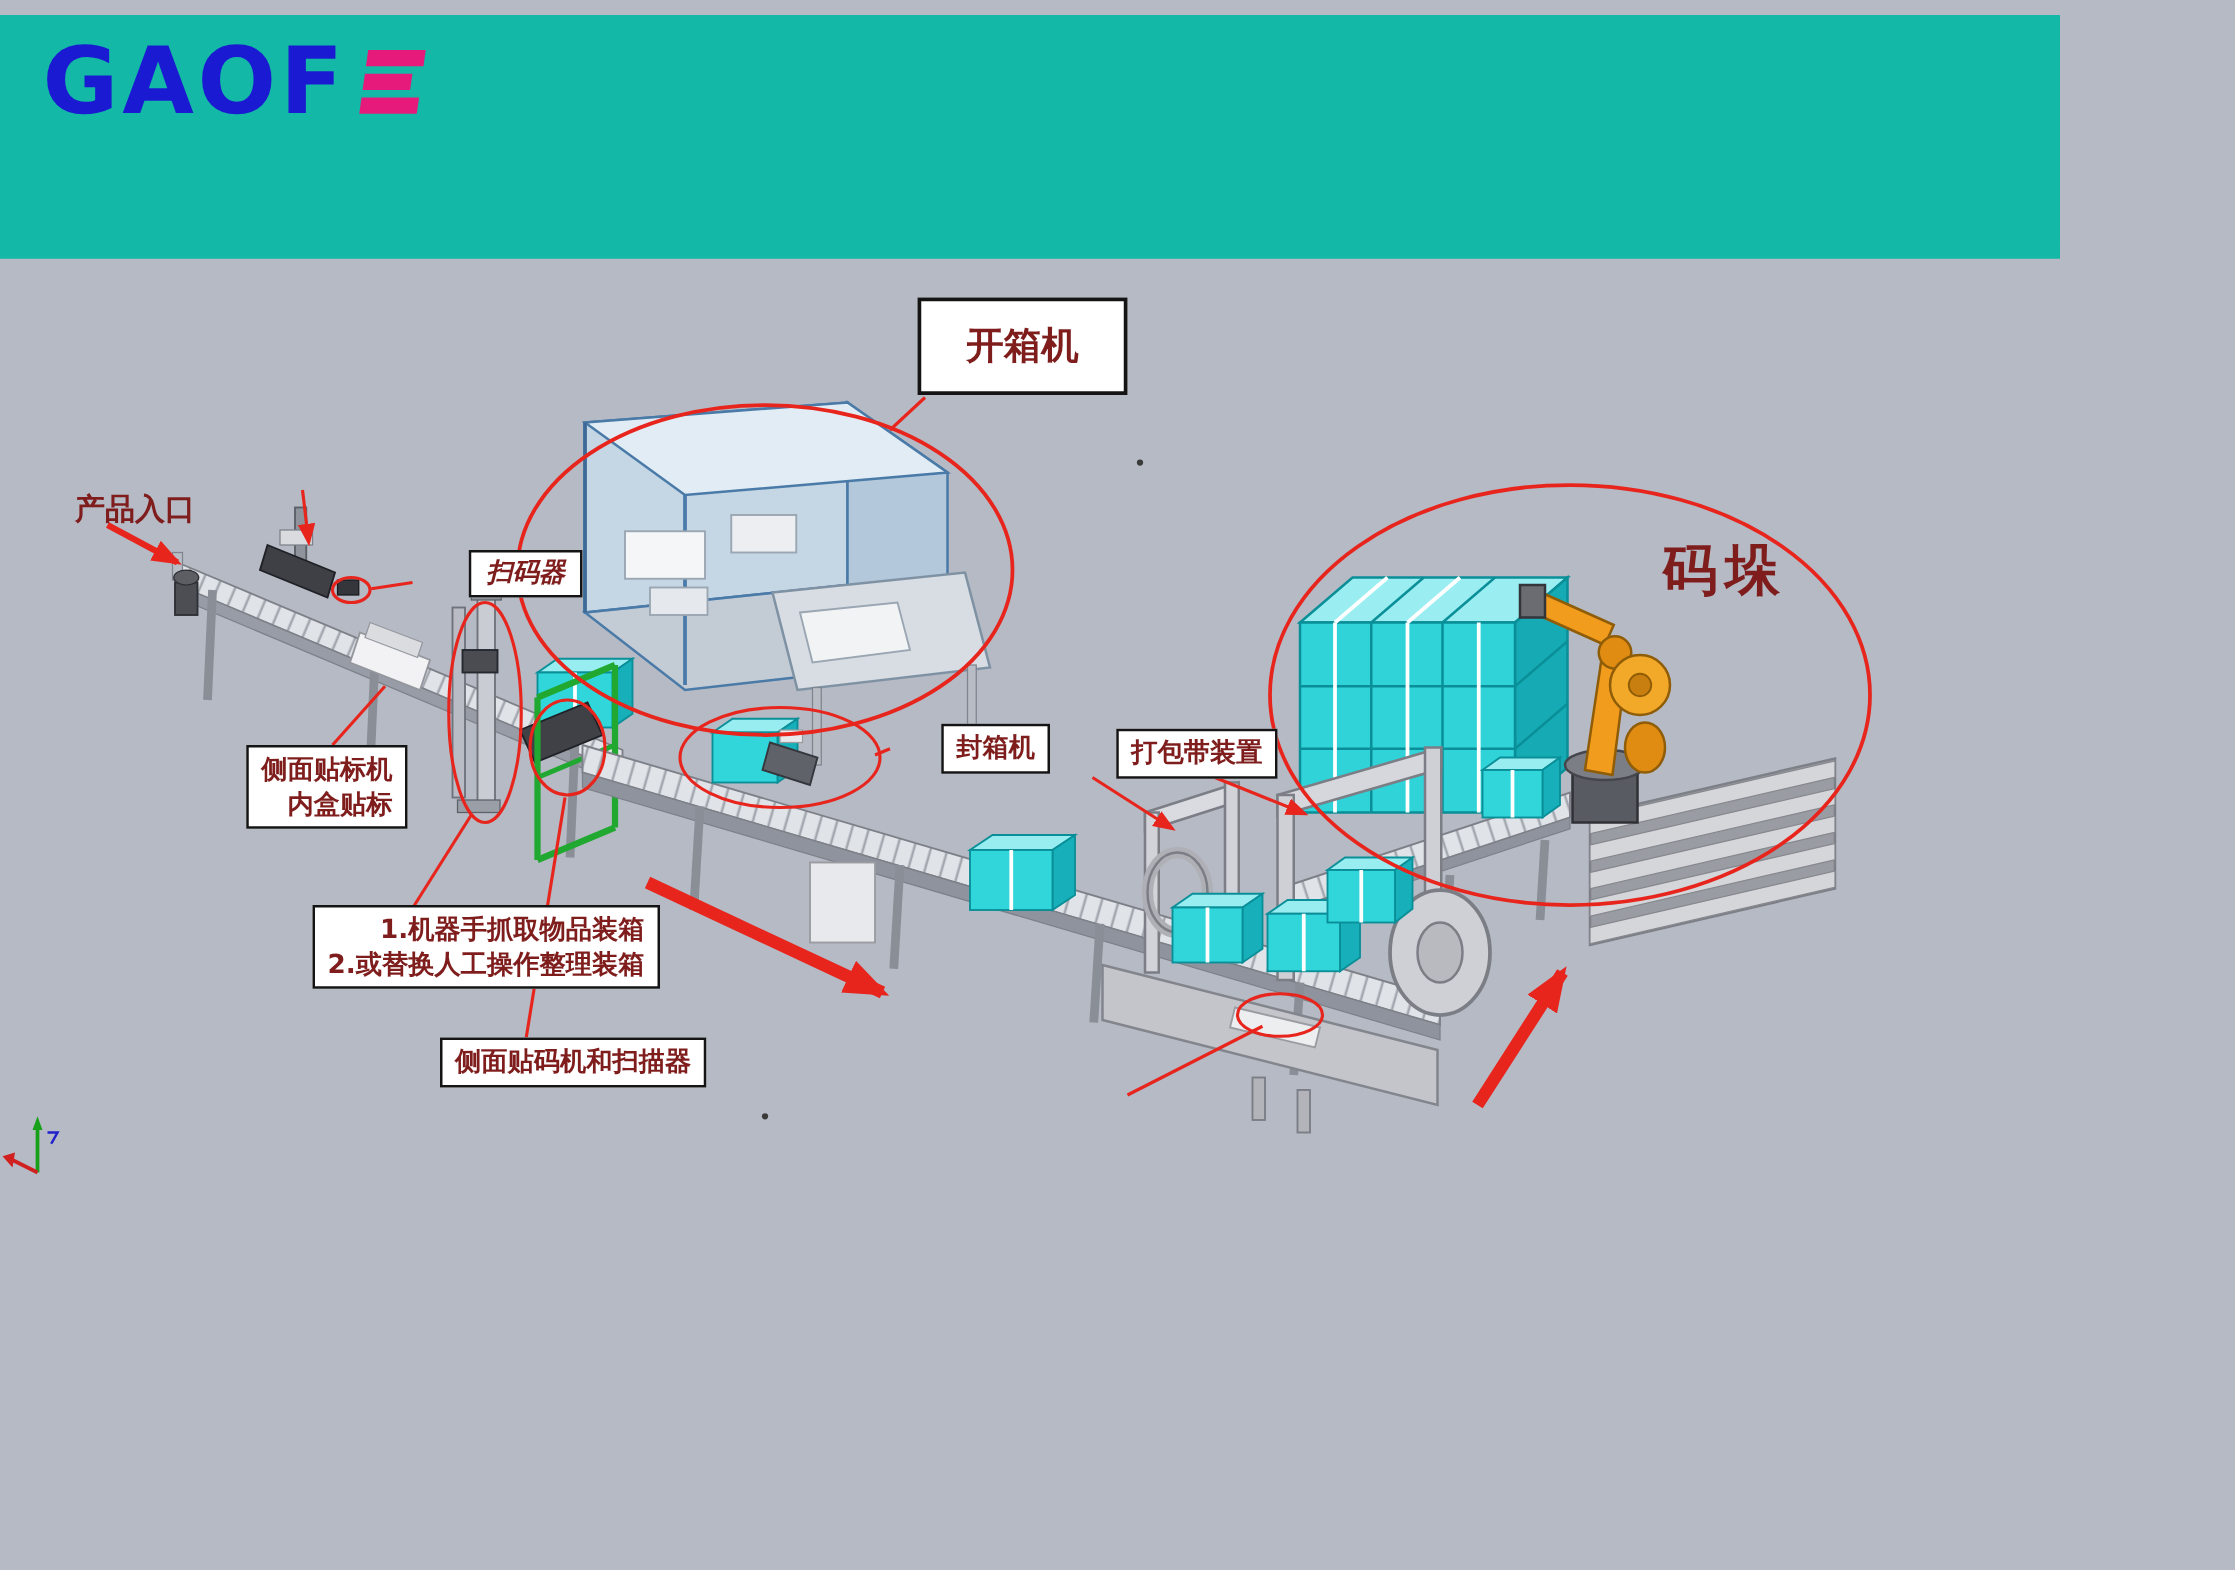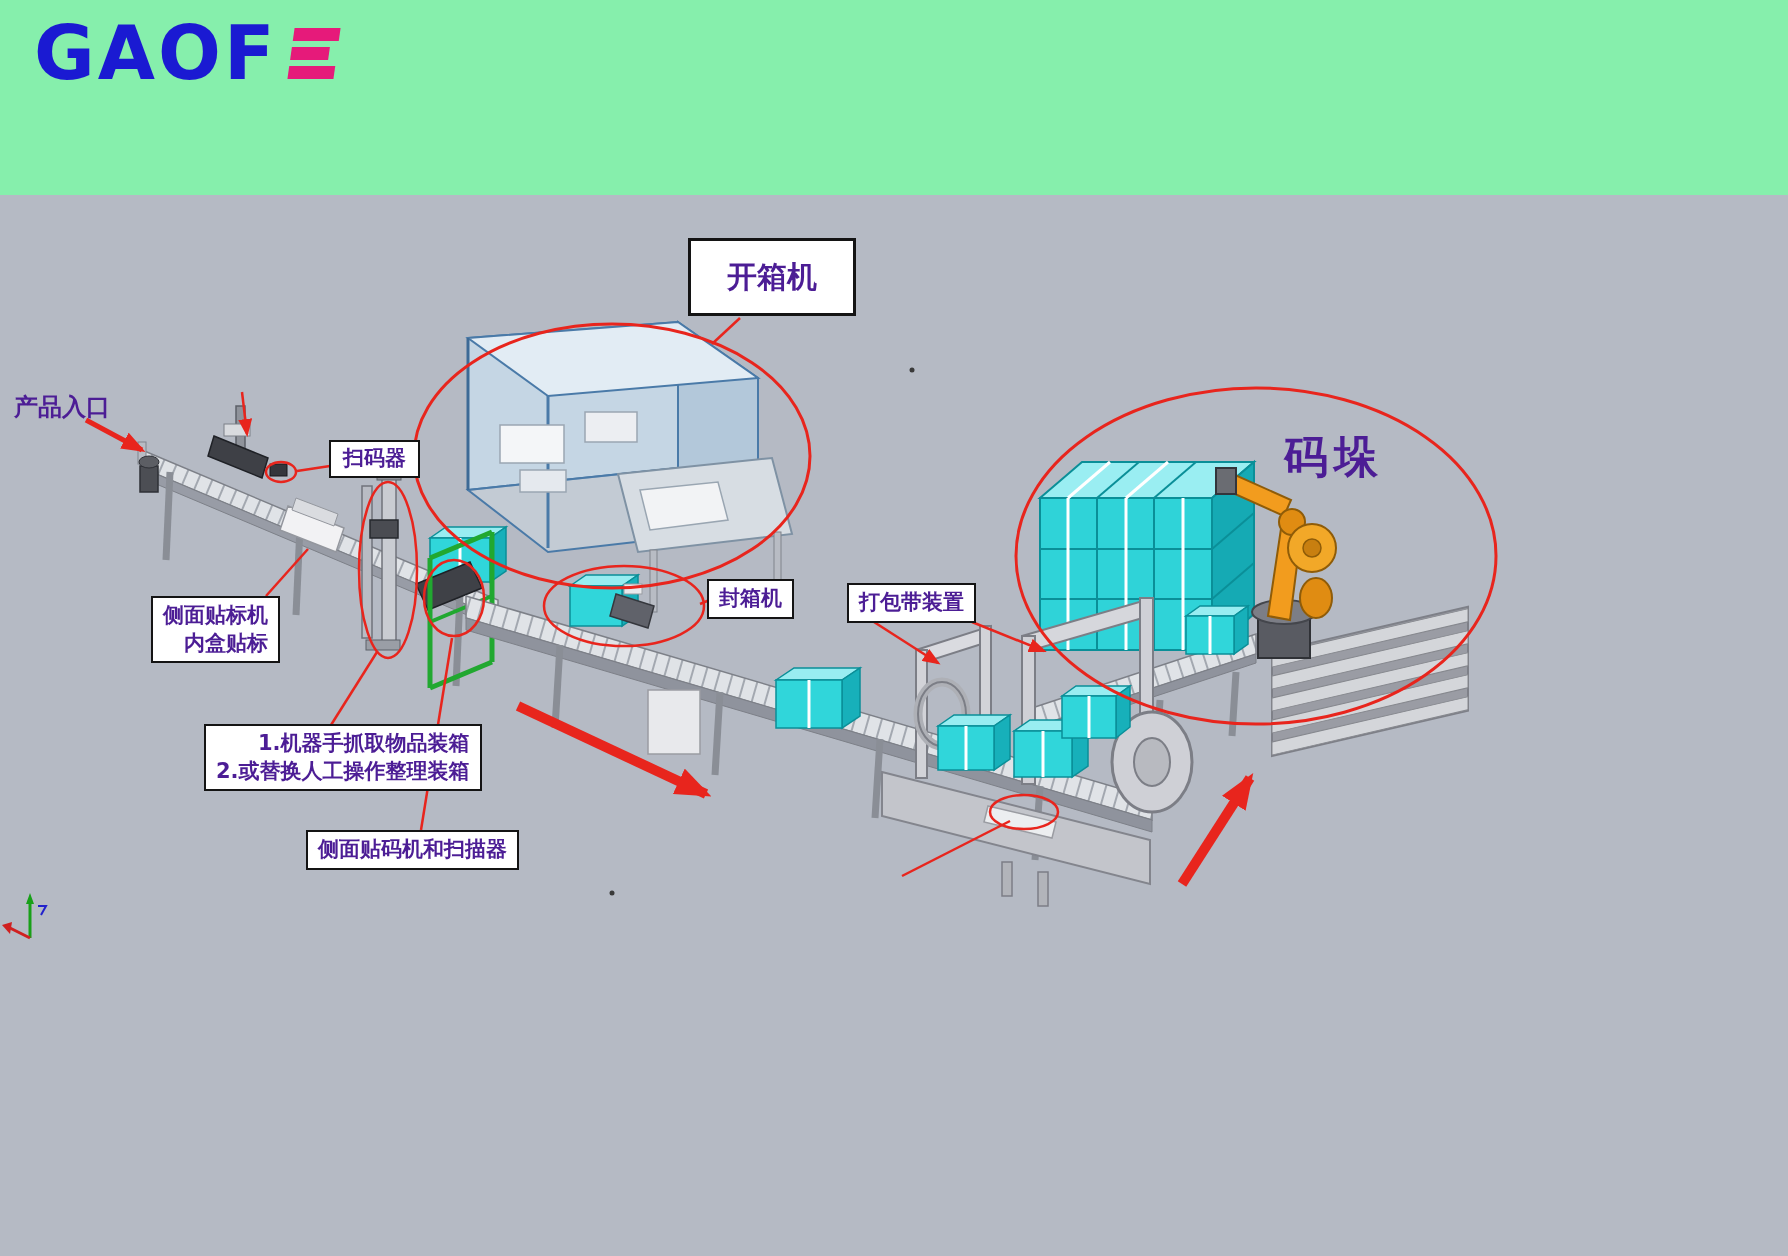--- a/index.html
+++ b/index.html
@@ -1,32 +1,32 @@
 <!DOCTYPE html>
 <html><head>
 <meta charset="utf-8">
 <style>
   html,body{margin:0;padding:0;}
   body{font-family:"DejaVu Sans","Liberation Sans",sans-serif;background:#e9e9ee;}
   .page{position:relative;width:1788px;height:1256px;background:#b5bac4;overflow:hidden;}
   .scene-svg{position:absolute;left:0;top:0;z-index:1;}
-  .header{position:absolute;left:0;top:0;width:1788px;height:195px;background:#86efac;z-index:2;}
+  .header{position:absolute;left:0;top:12px;width:1648px;height:195px;background:#14b8a6;z-index:2;}
   .logo{position:absolute;left:34px;top:16px;display:flex;align-items:center;gap:10px;}
   .brand-latin{color:#1a1ad2;font-size:74px;font-weight:bold;letter-spacing:3px;line-height:1;}
   .brand-ebars{display:flex;flex-direction:column;gap:6px;transform:skewX(-8deg);margin:0 4px;}
   .brand-ebars span{display:block;height:13px;background:#e61a7a;}
   .brand-ebars .b1{width:46px;}
   .brand-ebars .b2{width:38px;}
   .brand-ebars .b3{width:46px;}
   .brand-cjk{color:#1a1ad2;font-size:64px;font-weight:bold;letter-spacing:4px;line-height:1;margin-left:10px;}
-  .lbl{position:absolute;z-index:5;background:#ffffff;border:2px solid #141414;color:#4c1d95;
-       font-weight:bold;font-size:21px;line-height:1.32;padding:4px 10px;text-align:center;white-space:nowrap;}
+  .lbl{position:absolute;z-index:5;background:#ffffff;border:2px solid #141414;color:#7f1d1d;
+       font-weight:bold;font-size:21px;line-height:1.32;padding:4px 10px;text-align:center;white-space:nowrap;margin-left:46px;}
   .lbl-plain{background:transparent;border:none;padding:0;}
   #lbl-front{left:176px;top:332px;}
-  #lbl-scanner{left:329px;top:440px;padding:3px 12px;}
+  #lbl-scanner{left:329px;top:440px;padding:3px 12px;font-style:italic;}
   #lbl-opener{left:688px;top:238px;font-size:30px;padding:16px 36px;border-width:3px;}
   #lbl-side-labeler{left:151px;top:596px;text-align:right;}
   #lbl-robot-note{left:204px;top:724px;text-align:right;}
   #lbl-side-coder{left:306px;top:830px;}
   #lbl-sealer{left:707px;top:579px;}
   #lbl-strapping{left:847px;top:583px;}
   #lbl-pusher{left:793px;top:876px;}
   #lbl-pallet{left:1284px;top:428px;font-size:44px;letter-spacing:6px;}
   #lbl-entry{left:14px;top:392px;font-size:24px;}
 </style>

